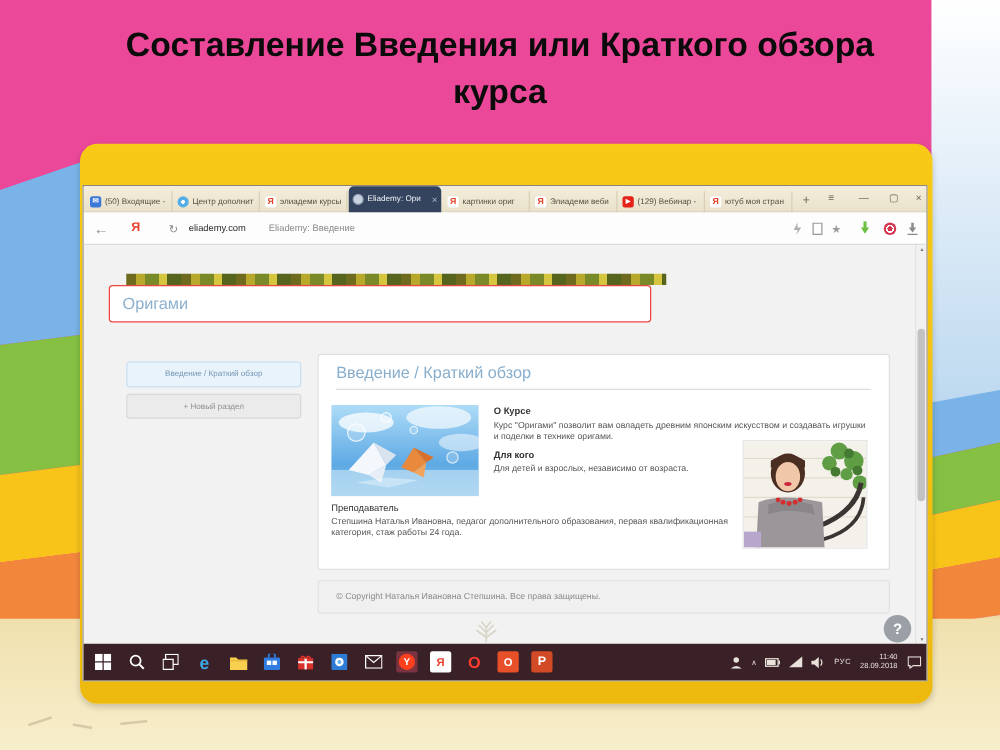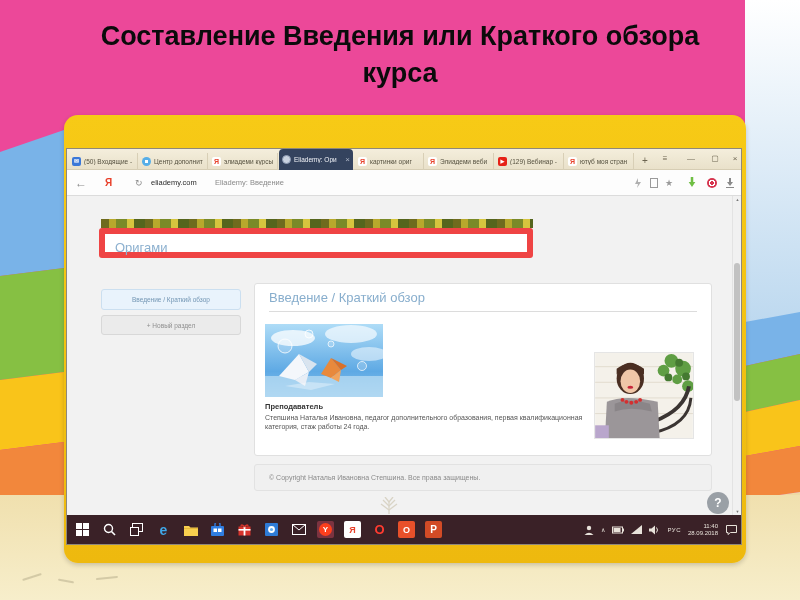--- a/index.html
+++ b/index.html
@@ -50,34 +50,34 @@
 
   
   .page{position:relative;height:319px;background:#f2f2f2;overflow:hidden;font-size:7px;color:#555}
   .pg-header{position:absolute;left:0;top:0;width:100%;height:23px;background:#fff;border-bottom:1px solid #eee}
   .logo{position:absolute;left:36px;top:3px;font-size:14px;font-weight:bold;color:#22374e;letter-spacing:.3px}
   .btn{position:absolute;top:4px;height:15px;border-radius:3px;font-size:7px;line-height:13px;text-align:center}
   .btn-cancel{left:533px;width:50px;background:linear-gradient(#fafafa,#e9e9e9);border:1px solid #bdbdbd;color:#555}
   .btn-save{left:588px;width:54px;background:#1d6fd1;border:1px solid #1a60b5;color:#fff}
   .banner{position:absolute;left:34px;top:23px;width:432px;height:9px;filter:blur(.6px);
     background:repeating-linear-gradient(90deg,#6f6b1e 0 8px,#b8a82c 8px 15px,#7a8a28 15px 26px,#d6c53e 26px 33px,#55651d 33px 44px)}
-  .course-box{position:absolute;left:32px;top:32px;width:434px;height:30px;background:#fff;border:6px solid #ef4444;border-radius:3px}
+  .course-box{position:absolute;left:20px;top:32px;width:434px;height:30px;background:#fff;border:1px solid #ef4444;border-radius:3px}
   .course-title{margin:0 0 0 10px;font-size:13px;line-height:28px;font-weight:normal;color:#8cb0cf}
   .side-item{position:absolute;left:34px;width:140px;border-radius:3px;text-align:center;font-size:6.5px}
   .side-sel{top:93px;height:21px;line-height:20px;background:#e9f3fc;border:1px solid #cbdff0;color:#7396b4}
   .side-new{top:119px;height:20px;line-height:19px;background:#ebebeb;border:1px solid #d8d8d8;color:#8f8f8f}
   .ccard{position:absolute;left:187px;top:87px;width:458px;height:173px;background:#fff;border:1px solid #e0e0e0;border-radius:3px}
   .cheading{position:absolute;left:14px;top:6px;font-size:13px;font-weight:normal;color:#88aecd}
   .chr{position:absolute;left:14px;right:14px;top:27px;border-top:1px solid #dcdcdc}
   .origami{position:absolute;left:10px;top:40px;width:118px;height:73px}
   .textcol{position:absolute;left:140px;top:40px;width:300px;line-height:9px}
   .b-title{font-size:7.5px;font-weight:bold;color:#333;margin:5px 0 3px}
   .b-title:first-child{margin-top:0}
   .photo{position:absolute;left:339px;top:68px;width:100px;height:87px;border:1px solid #e5e5e5}
-  .teach-title{position:absolute;left:10px;top:118px;font-size:7.5px;font-weight:bold;color:#333}
+  .teach-title{position:absolute;left:10px;top:118px;font-size:7.5px;font-weight:normal;color:#333}
   .teach-text{position:absolute;left:10px;top:129px;width:322px;line-height:9px}
   .pfooter{position:absolute;left:187px;top:268px;width:458px;height:27px;background:#f0f0f0;border:1px solid #e2e2e2;
     border-radius:3px;line-height:25px;padding-left:14px;color:#8a8a8a}
   .scrollbar{position:absolute;right:0;top:0;width:9px;height:319px;background:#f1f1f1;border-left:1px solid #e3e3e3}
   .sb-arrow{position:absolute;left:0;width:9px;text-align:center;font-size:4px;color:#777}
   .sb-up{top:1px}.sb-down{bottom:1px}
   .sb-thumb{position:absolute;left:1px;top:67px;width:6px;height:138px;background:#c2c2c2;border-radius:3px}
   .help{position:absolute;left:640px;top:296px;width:22px;height:22px;border-radius:50%;background:#9aa0a6;
     color:#fff;font-size:12px;font-weight:bold;text-align:center;line-height:22px}
   .ornament{position:absolute;left:306px;top:301px}
@@ -234,20 +234,26 @@
           <circle cx="97" cy="42" r="4.5" fill="rgba(255,255,255,.18)" stroke="rgba(255,255,255,.7)" stroke-width="1"></circle>
           <path d="M14 52 34 30 44 48 30 56z" fill="#f4f7fb"></path>
           <path d="M34 30 52 40 44 48z" fill="#d9e4ef"></path>
           <path d="M30 56 44 48 40 62z" fill="#e8eef6"></path>
           <path d="M56 50 66 34 76 46 66 54z" fill="#e8893c"></path>
           <path d="M66 34 82 42 76 46z" fill="#d9712a"></path>
           <path d="M66 54 76 46 74 58z" fill="#f2a45c"></path>
           <path d="M20 62 44 58 70 60 46 66z" fill="#ffffff" opacity=".35"></path>
         </svg>
 
+        <div class="textcol">
+          <div class="b-title">О Курсе</div>
+          <div>Курс "Оригами" позволит вам овладеть древним японским искусством и создавать игрушки и поделки в технике оригами.</div>
+          <div class="b-title">Для кого</div>
+          <div>Для детей и взрослых, независимо от возраста.</div>
+        </div>
 
         <svg class="photo" viewBox="0 0 100 87">
           <rect width="100" height="87" fill="#f4f1ea"></rect>
           <g stroke="#e1dbce" stroke-width="1">
             <line x1="0" y1="14" x2="100" y2="14"></line>
               <line x1="0" y1="30" x2="100" y2="30"></line>
             <line x1="0" y1="46" x2="100" y2="46"></line>
               <line x1="0" y1="62" x2="100" y2="62"></line>
           </g>
           <g fill="#5f9e44">

